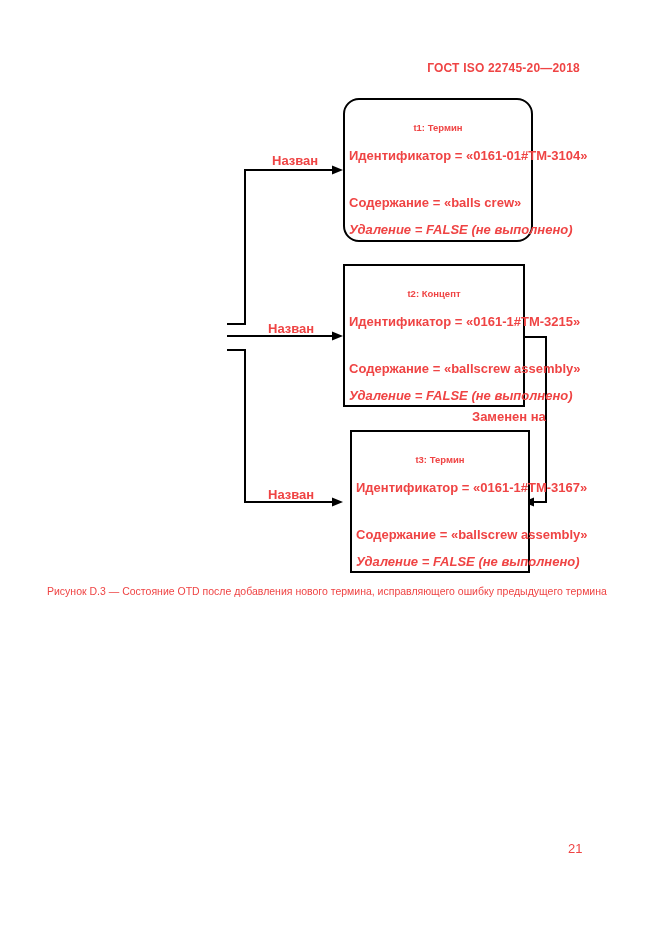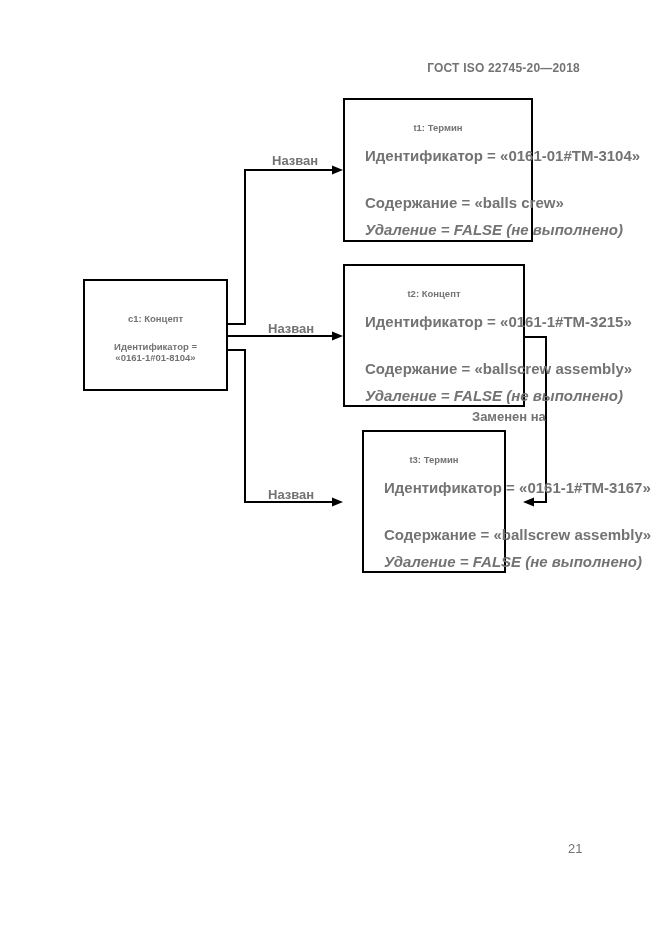--- a/index.html
+++ b/index.html
@@ -1,21 +1,21 @@
 <!DOCTYPE html>
 <html><head>
 <meta charset="utf-8">
 <style>
   html, body { margin: 0; padding: 0; background: #ffffff; }
   .page {
     position: relative;
     width: 661px;
     height: 935px;
     background: #ffffff;
-    color: #737373;
+    color: #ef4444;
     font-family: "Liberation Sans", sans-serif;
     overflow: hidden;
   }
   .doc-header {
     position: absolute;
     top: 61px;
     right: 81px;
     font-size: 12px;
     font-weight: bold;
     letter-spacing: 0.2px;
@@ -26,37 +26,37 @@
     left: 0; top: 0;
     pointer-events: none;
   }
   .box {
     position: absolute;
     border: 2px solid #000000;
     background: #ffffff;
     box-sizing: border-box;
   }
   .concept-box { left: 83px;  top: 279px; width: 145px; height: 112px; }
-  .term-box-1  { left: 343px; top: 98px;  width: 190px; height: 144px; }
+  .term-box-1  { left: 343px; top: 98px;  width: 190px; height: 144px; border-radius: 16px; }
   .term-box-2  { left: 343px; top: 264px; width: 182px; height: 143px; }
-  .term-box-3  { left: 362px; top: 430px; width: 144px; height: 143px; }
+  .term-box-3  { left: 350px; top: 430px; width: 180px; height: 143px; }
   .box-title {
     margin-top: 22px;
     text-align: center;
     font-weight: bold;
     font-size: 9.5px;
     line-height: 12px;
   }
   .concept-box .box-title { margin-top: 32px; }
   .box-line {
     font-weight: bold;
-    font-size: 15px;
+    font-size: 13px;
     line-height: 12px;
     white-space: nowrap;
-    padding-left: 20px;
+    padding-left: 4px;
   }
   .box-line.l1 { margin-top: 16px; }
   .box-line.l2 { margin-top: 35px; }
   .box-line.l3 { margin-top: 15px; font-style: italic; }
   .concept-id {
     margin-top: 16px;
     text-align: center;
     font-weight: bold;
     font-size: 9.5px;
     line-height: 11px;
@@ -105,27 +105,20 @@
     <path d="M227,336 L333,336" fill="none" stroke="#000" stroke-width="2"></path>
     <polygon points="343,336 332,331.5 332,340.5" fill="#000"></polygon>
 
     <path d="M227,350 L245,350 L245,502 L333,502" fill="none" stroke="#000" stroke-width="2"></path>
     <polygon points="343,502 332,497.5 332,506.5" fill="#000"></polygon>
 
     <path d="M525,337 L546,337 L546,502 L534,502" fill="none" stroke="#000" stroke-width="2"></path>
     <polygon points="523,502 534,497.5 534,506.5" fill="#000"></polygon>
   </svg>
 
-  <div class="box concept-box">
-    <div class="box-title">с1: Концепт</div>
-    <div class="concept-id">
-      <div>Идентификатор =</div>
-      <div>«0161-1#01-8104»</div>
-    </div>
-  </div>
 
   <div class="box term-box-1">
     <div class="box-title">t1: Термин</div>
     <div class="box-line l1">Идентификатор = «0161-01#TM-3104»</div>
     <div class="box-line l2">Содержание = «balls crew»</div>
     <div class="box-line l3">Удаление = FALSE (не выполнено)</div>
   </div>
 
   <div class="box term-box-2">
     <div class="box-title">t2: Концепт</div>
@@ -139,16 +132,17 @@
     <div class="box-line l1">Идентификатор = «0161-1#TM-3167»</div>
     <div class="box-line l2">Содержание = «ballscrew assembly»</div>
     <div class="box-line l3">Удаление = FALSE (не выполнено)</div>
   </div>
 
   <div class="edge-label label-named-1">Назван</div>
   <div class="edge-label label-named-2">Назван</div>
   <div class="edge-label label-named-3">Назван</div>
   <div class="edge-label label-replaced">Заменен на</div>
 
+  <div class="figure-caption">Рисунок D.3 — Состояние OTD после добавления нового термина, исправляющего ошибку предыдущего термина</div>
 
   <div class="page-number">21</div>
 
 </div>
 
 </body></html>

